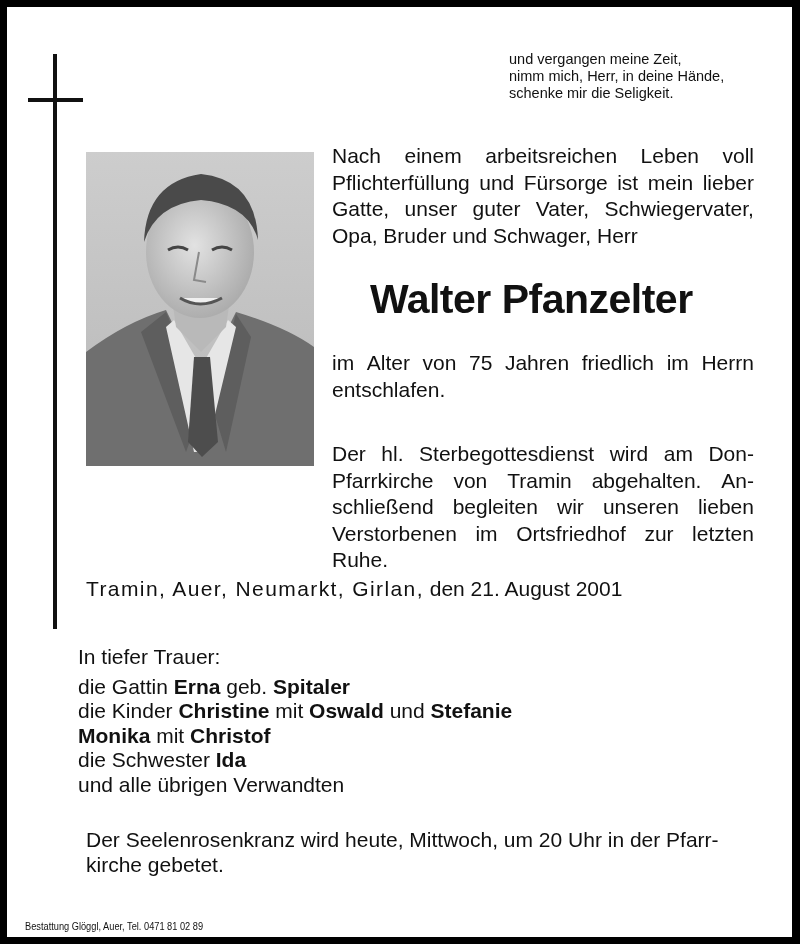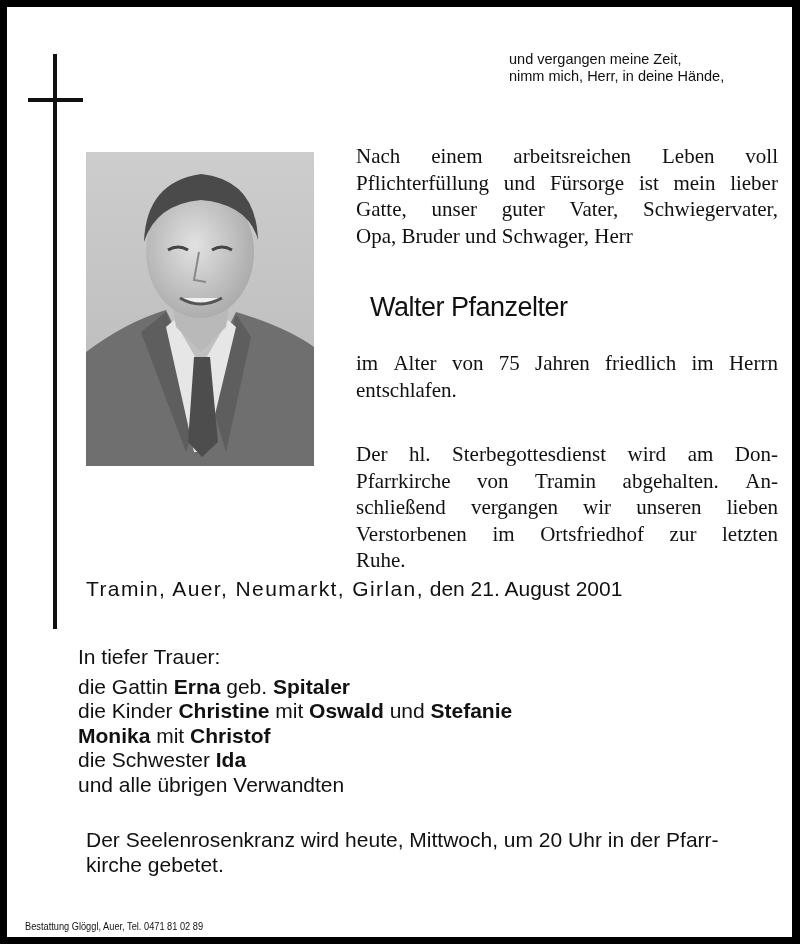--- a/index.html
+++ b/index.html
@@ -6,25 +6,25 @@
     body { width: 800px; height: 944px; position: relative; overflow: hidden;
            font-family: "Liberation Sans", "DejaVu Sans", sans-serif; color: #111; }
     .frame { position: absolute; left: 0; top: 0; width: 800px; height: 944px; box-sizing: border-box;
              border-left: 7px solid #000; border-top: 7px solid #000; border-right: 8px solid #000; border-bottom: 7px solid #000; background: #fff; }
     .cross-v { position: absolute; left: 53px; top: 54px; width: 4px; height: 575px; background: #111; }
     .cross-h { position: absolute; left: 28px; top: 98px; width: 55px; height: 4px; background: #111; }
     .motto { position: absolute; left: 509px; top: 51px; font-size: 14.5px; line-height: 17px; }
     .motto div { white-space: nowrap; }
     .photo { position: absolute; left: 86px; top: 152px; width: 228px; height: 314px; overflow: hidden;
              background: linear-gradient(180deg, #c9c9c9 0%, #bdbdbd 100%); }
-    .intro, .age, .service { position: absolute; left: 356px; width: 422px; font-size: 21px; line-height: 26.5px; font-family: Liberation Serif, serif; }
+    .intro, .age, .service { position: absolute; left: 332px; width: 422px; font-size: 21px; line-height: 26.5px; }
     .intro { top: 143px; }
     .jline { display: flex; justify-content: space-between; white-space: nowrap; }
     .lline { white-space: nowrap; }
-    .name { position: absolute; left: 370px; top: 292px; font-size: 27px; font-weight: normal; letter-spacing: -0.5px; white-space: nowrap; }
+    .name { position: absolute; left: 370px; top: 276px; font-size: 41px; font-weight: bold; letter-spacing: -0.5px; white-space: nowrap; }
     .age { top: 350px; }
     .service { top: 429px; margin-top: 12px; }
     .place { position: absolute; left: 86px; top: 577px; font-size: 21px; white-space: nowrap; text-align: right; }
     .place .spaced { letter-spacing: 1.4px; }
     .mourn { position: absolute; left: 78px; top: 645px; font-size: 21px; line-height: 24.5px; }
     .mourn .head { margin-bottom: 5px; }
     .mourn div { white-space: nowrap; }
     .rosary { position: absolute; left: 86px; top: 827px; font-size: 21px; line-height: 25px; }
     .rosary div { white-space: nowrap; }
     .footer { position: absolute; left: 25px; top: 920px; font-size: 10.5px; transform: scaleX(0.88); transform-origin: left; white-space: nowrap; }
@@ -34,20 +34,21 @@
 <body>
 
 <div class="frame"></div>
 
 <div class="cross-v"></div>
 <div class="cross-h"></div>
 
 <div class="motto">
   <div>und vergangen meine Zeit,</div>
   <div>nimm mich, Herr, in deine Hände,</div>
+  <div>schenke mir die Seligkeit.</div>
 </div>
 
 <div class="photo" title="portrait-photo-walter-pfanzelter">
   <svg width="228" height="314" viewBox="0 0 228 314">
     <defs>
       <linearGradient id="bg" x1="0" y1="0" x2="0" y2="1">
         <stop offset="0" stop-color="#cdcdcd"></stop>
           <stop offset="1" stop-color="#b8b8b8"></stop>
       </linearGradient>
       <radialGradient id="face" cx="0.45" cy="0.45" r="0.6">
@@ -134,21 +135,21 @@
   </div>
   <div class="jline">
     <span>Pfarrkirche</span>
     <span>von</span>
     <span>Tramin</span>
     <span>abgehalten.</span>
     <span>An-</span>
   </div>
   <div class="jline">
     <span>schließend</span>
-    <span>vergangen</span>
+    <span>begleiten</span>
     <span>wir</span>
     <span>unseren</span>
     <span>lieben</span>
   </div>
   <div class="jline">
     <span>Verstorbenen</span>
     <span>im</span>
     <span>Ortsfriedhof</span>
     <span>zur</span>
     <span>letzten</span>

